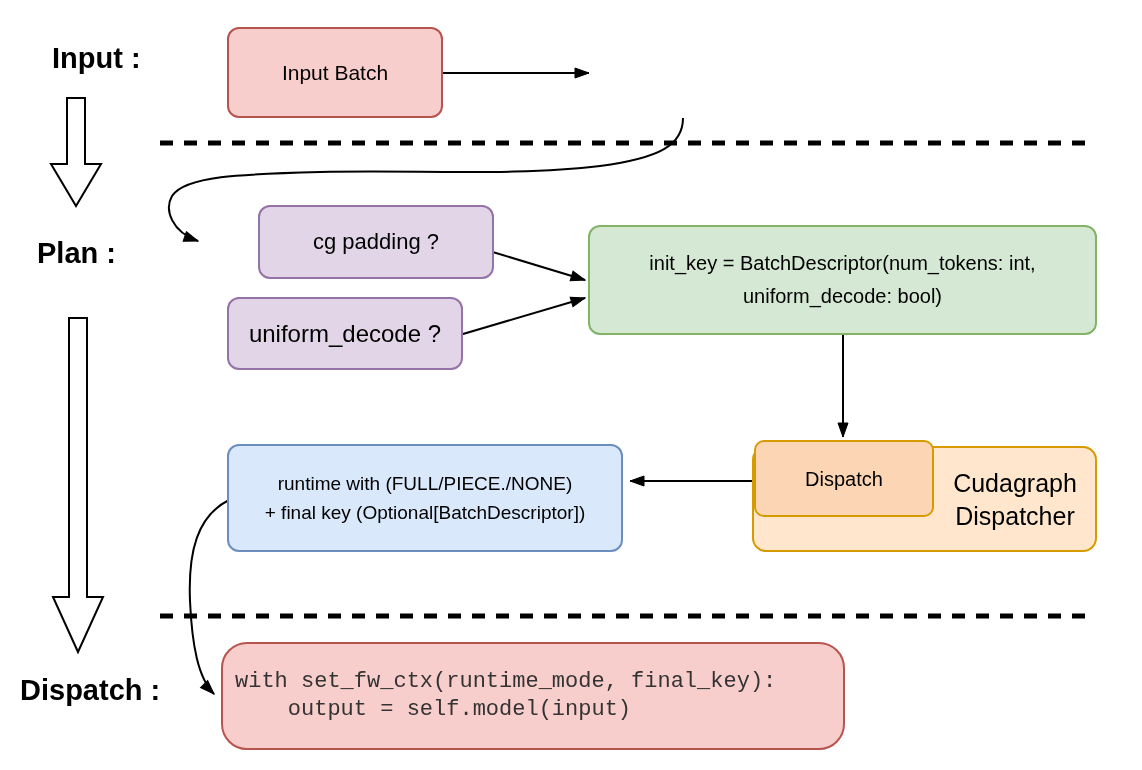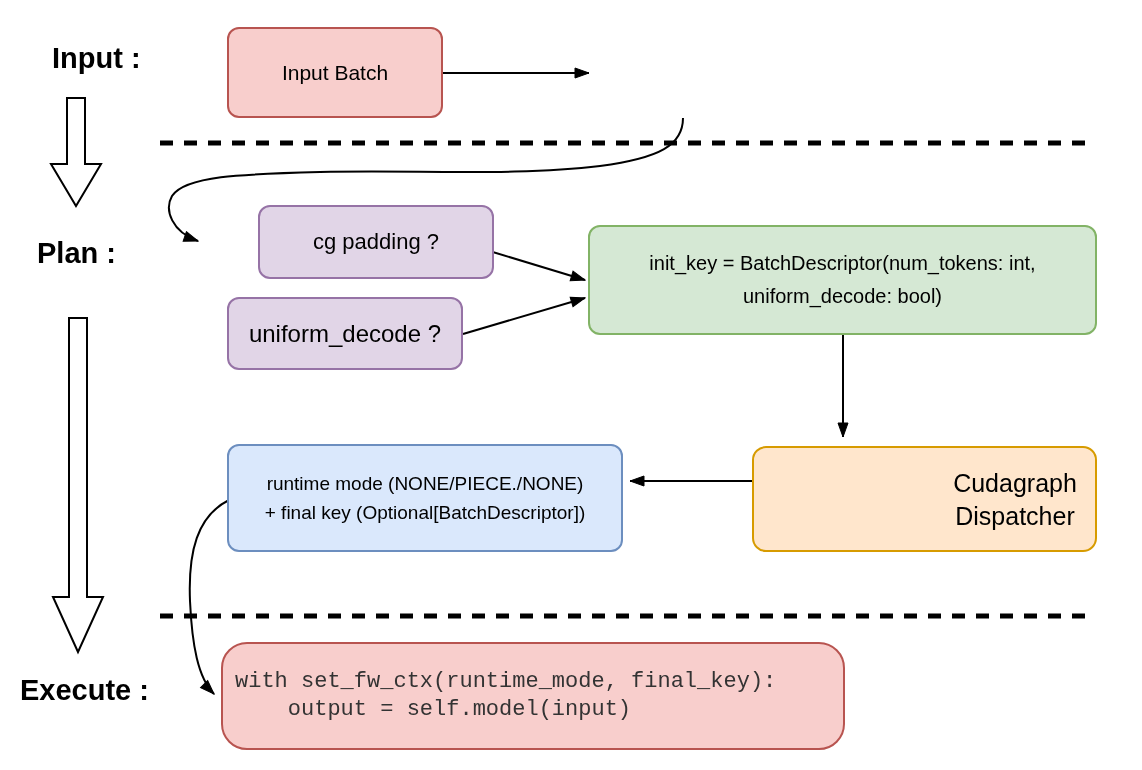--- a/index.html
+++ b/index.html
@@ -103,21 +103,21 @@
 
     <path d="M752,481 L630,481" fill="none" stroke="#000000" stroke-width="2" marker-end="url(#ah)"></path>
 
     <path d="M229,500 C197,516 188,552 190,601 C192,645 198,678 214,694" fill="none" stroke="#000000" stroke-width="2" marker-end="url(#ah)"></path>
 
     <path d="M160,616 L1096,616" fill="none" stroke="#000000" stroke-width="5" stroke-dasharray="13 11"></path>
   </svg>
 
   <div class="stage-label" id="label-input">Input :</div>
   <div class="stage-label" id="label-plan">Plan :</div>
-  <div class="stage-label" id="label-execute">Execute :</div>
+  <div class="stage-label" id="label-execute">Dispatch :</div>
 
   <div class="box red" id="box-input-batch">
     <span>Input Batch</span>
   </div>
 
 
   <div class="box purple" id="box-cg-padding">
     <span>cg padding ?</span>
   </div>
 
@@ -125,28 +125,31 @@
     <span>uniform_decode ?</span>
   </div>
 
   <div class="box green" id="box-init-key">
     <span>init_key = BatchDescriptor(num_tokens: int,</span>
     <span>uniform_decode: bool)</span>
   </div>
 
   <div class="box orange-outer" id="box-dispatcher"></div>
 
+  <div class="box orange-inner" id="box-dispatch">
+    <span>Dispatch</span>
+  </div>
 
   <div id="dispatcher-label">
     <div>Cudagraph</div>
     <div>Dispatcher</div>
   </div>
 
   <div class="box blue" id="box-runtime">
-    <span>runtime mode (NONE/PIECE./NONE)</span>
+    <span>runtime with (FULL/PIECE./NONE)</span>
     <span>+ final key (Optional[BatchDescriptor])</span>
   </div>
 
   <div class="box red" id="box-execute-code">
     <div class="codeline">with set_fw_ctx(runtime_mode, final_key):</div>
     <div class="codeline">    output = self.model(input)</div>
   </div>
 
 </div>
 

